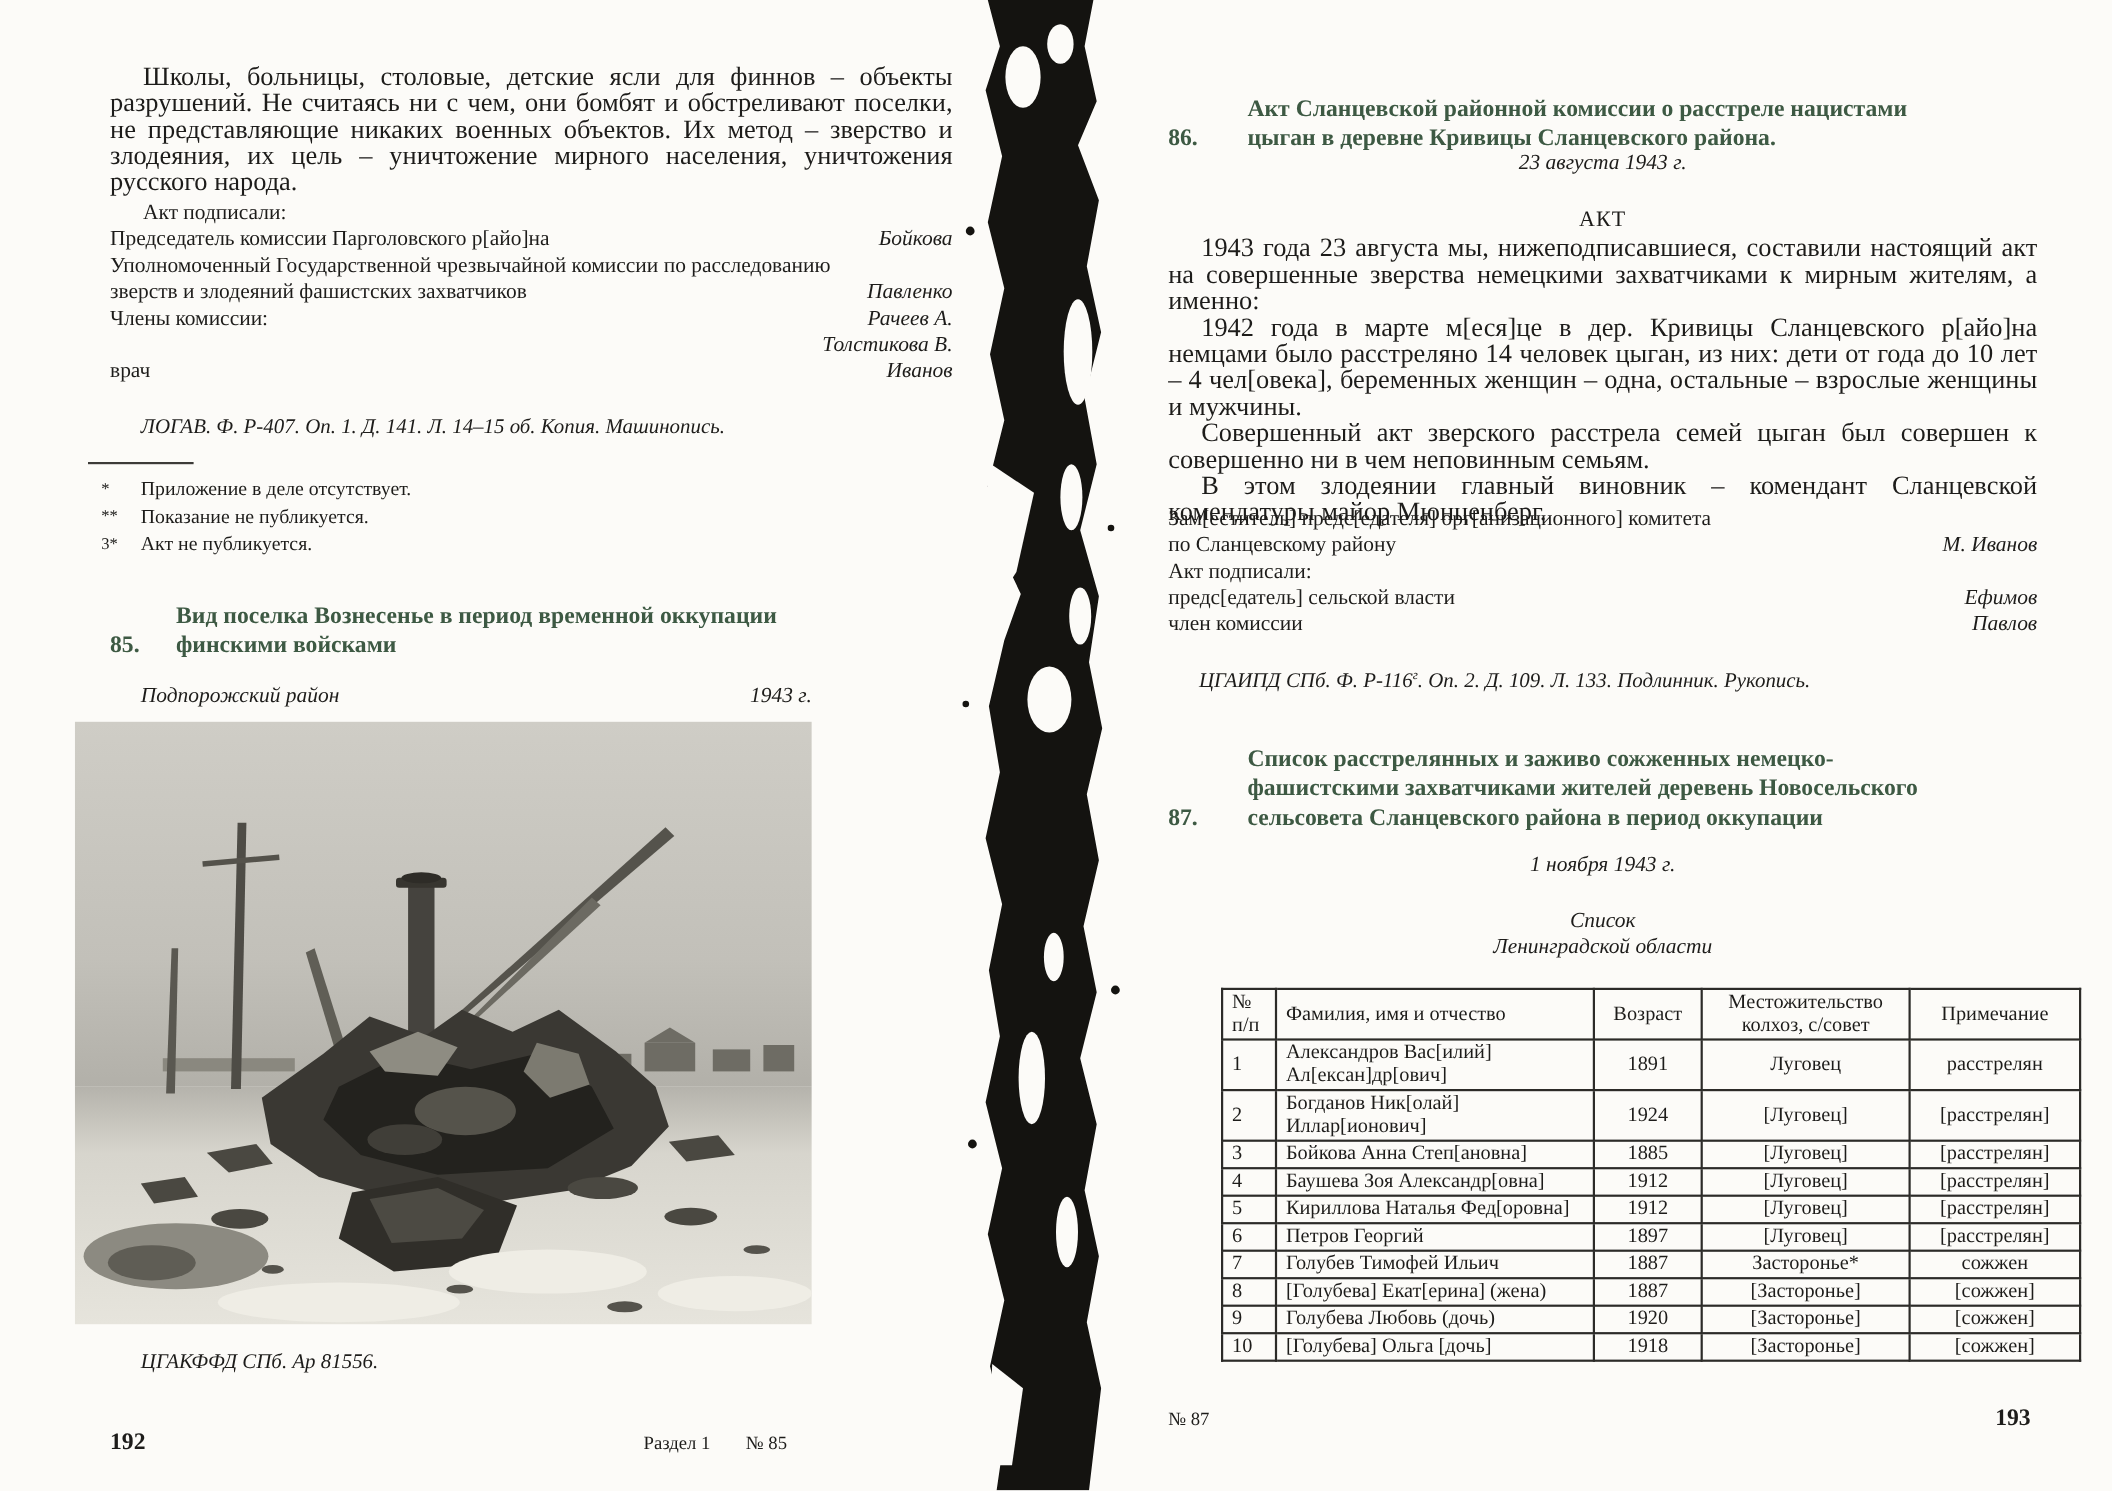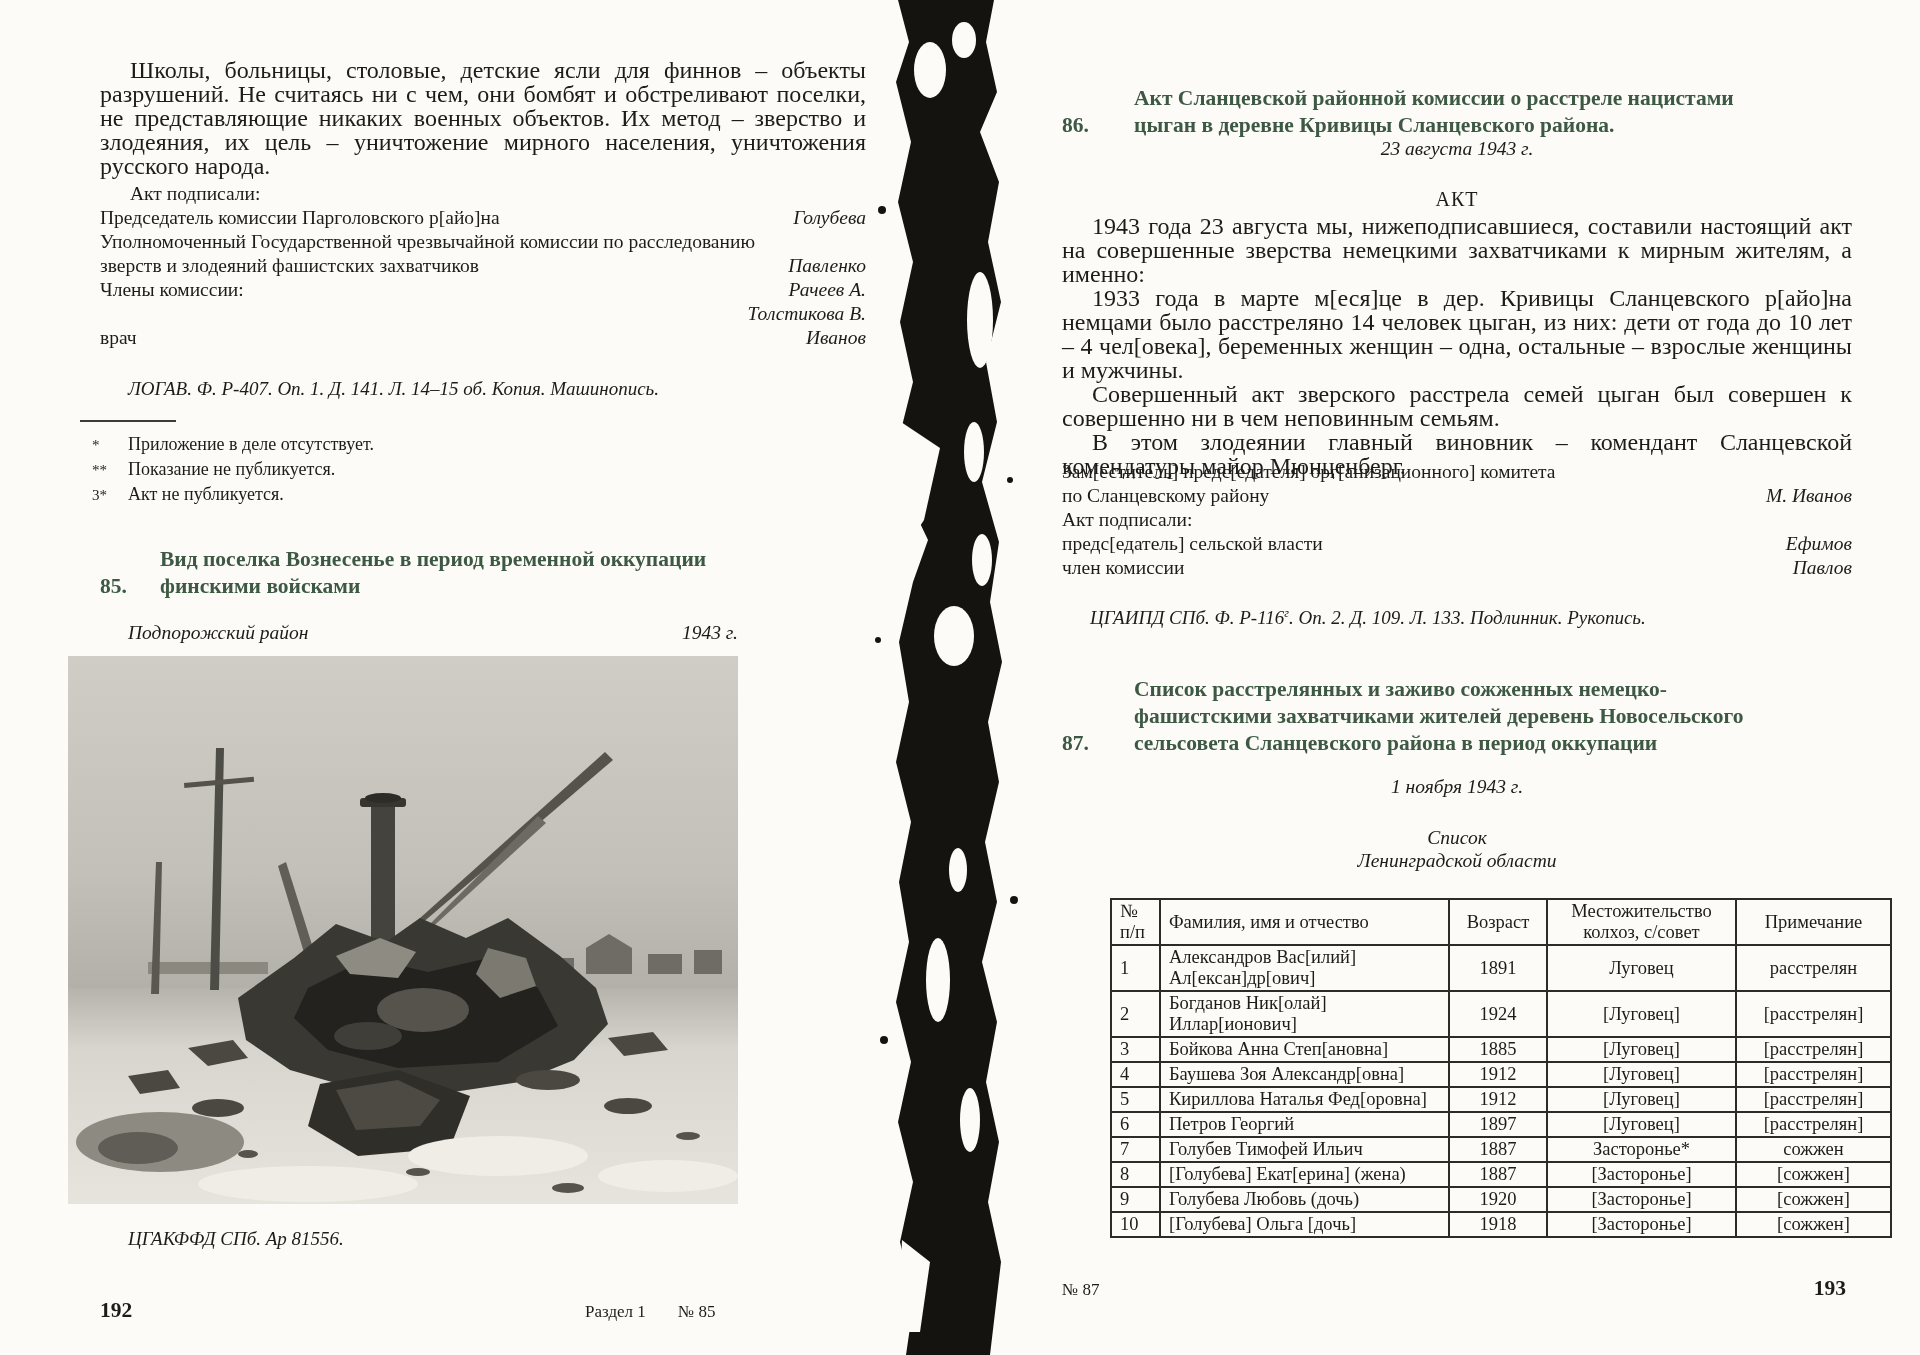--- a/index.html
+++ b/index.html
@@ -66,21 +66,21 @@
 <body>
 
 <div class="page" id="left-page">
 
   <p class="abs body-text indent" style="top:58px;">Школы, больницы, столовые, детские ясли для финнов – объекты разрушений. Не считаясь ни с чем, они бомбят и обстреливают поселки, не представляющие никаких военных объектов. Их метод – зверство и злодеяния, их цель – уничтожение мирного населения, уничтожения русского народа.</p>
 
   <div class="abs sig-block" style="top:182px;">
     <div class="sig-intro">Акт подписали:</div>
     <div class="sig-row">
       <span class="sig-role">Председатель комиссии Парголовского р[айо]на</span>
-      <span class="sig-name">Голубева</span>
+      <span class="sig-name">Бойкова</span>
     </div>
     <div class="sig-row">
       <span class="sig-role">Уполномоченный Государственной чрезвычайной комиссии по расследованию</span>
       <span class="sig-name"></span>
     </div>
     <div class="sig-row">
       <span class="sig-role">зверств и злодеяний фашистских захватчиков</span>
       <span class="sig-name">Павленко</span>
     </div>
     <div class="sig-row">
@@ -235,21 +235,21 @@
     <span class="num">86.</span>
     <span class="title" style="width:618px;margin-top:23px;">Акт Сланцевской районной комиссии о расстреле нацистами цыган в деревне Кривицы Сланцевского района.</span>
   </div>
 
   <div class="abs date-right" style="top:138px;">23 августа 1943 г.</div>
 
   <div class="abs akt-title" style="top:188px;">АКТ</div>
 
   <div class="abs" style="top:214px;">
     <p class="body-text indent">1943 года 23 августа мы, нижеподписавшиеся, составили настоящий акт на совершенные зверства немецкими захватчиками к мирным жителям, а именно:</p>
-    <p class="body-text indent">1933 года в марте м[еся]це в дер. Кривицы Сланцевского р[айо]на немцами было расстреляно 14 человек цыган, из них: дети от года до 10 лет – 4 чел[овека], беременных женщин – одна, остальные – взрослые женщины и мужчины.</p>
+    <p class="body-text indent">1942 года в марте м[еся]це в дер. Кривицы Сланцевского р[айо]на немцами было расстреляно 14 человек цыган, из них: дети от года до 10 лет – 4 чел[овека], беременных женщин – одна, остальные – взрослые женщины и мужчины.</p>
     <p class="body-text indent">Совершенный акт зверского расстрела семей цыган был совершен к совершенно ни в чем неповинным семьям.</p>
     <p class="body-text indent">В этом злодеянии главный виновник – комендант Сланцевской комендатуры майор Мюнценберг.</p>
   </div>
 
   <div class="abs sig-block" style="top:460px;">
     <div class="sig-row">
       <span class="sig-role">Зам[еститель] предс[едателя] орг[анизационного] комитета</span>
       <span class="sig-name"></span>
     </div>
     <div class="sig-row">

